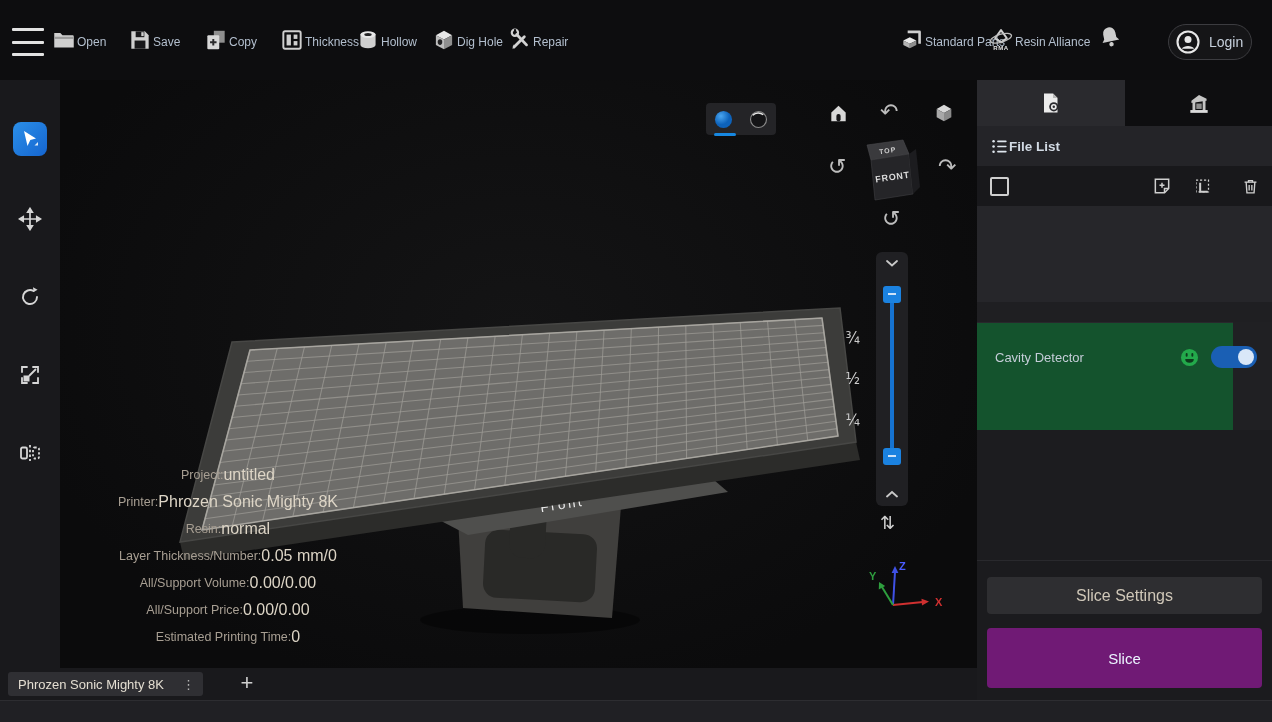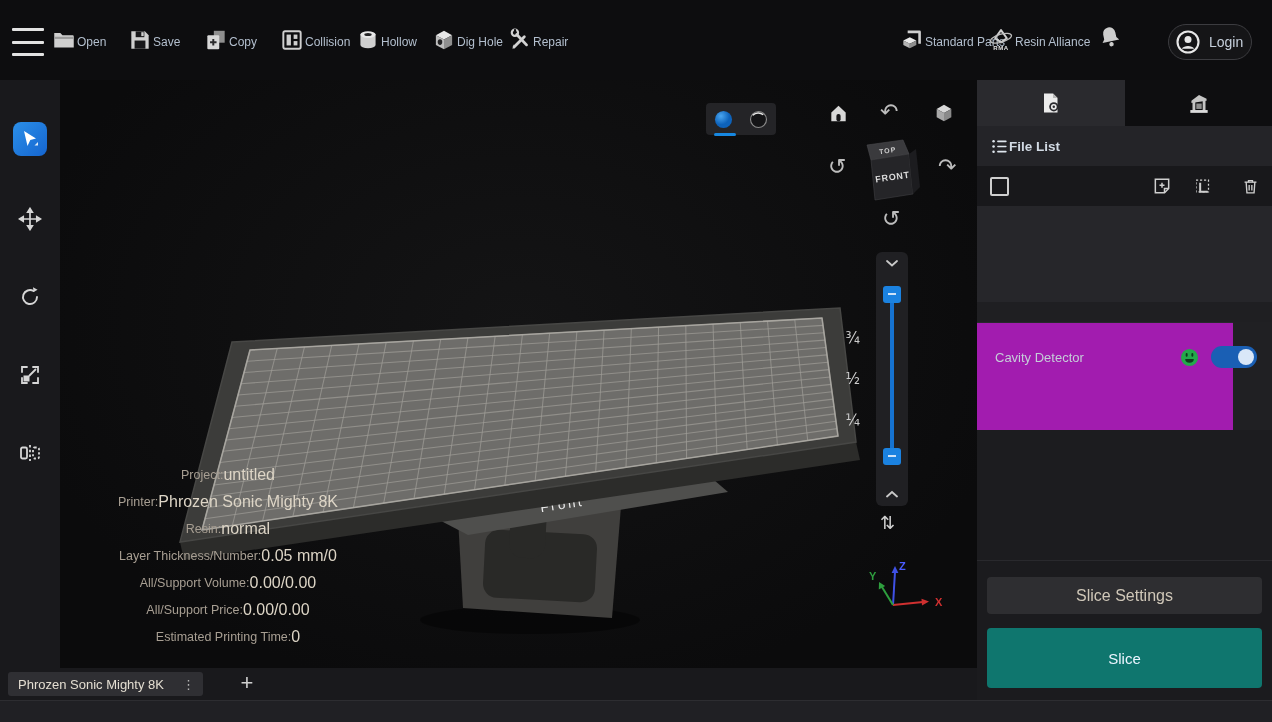--- a/index.html
+++ b/index.html
@@ -59,30 +59,30 @@
   .rp-tab.active{background:#2a2a2e;color:#ececec;}
   .rp-tab.inactive{background:#0e0e10;color:#bdbdbd;width:147px;}
   .fl-header{left:0;top:46px;width:295px;height:40px;background:#242428;display:flex;align-items:center;padding-left:13px;box-sizing:border-box;}
   .fl-title{font-size:13.5px;font-weight:bold;color:#d2dae4;}
   .fl-toolbar{left:0;top:86px;width:295px;height:40px;background:#18181b;display:flex;align-items:center;}
   .fl-check{margin-left:13px;width:15px;height:15px;border:2px solid #cfcfcf;border-radius:2px;cursor:pointer;}
   .fl-sp{flex:1;}
   .fl-tool{width:44px;display:flex;justify-content:center;color:#cfcfcf;cursor:pointer;}
   .fl-list{left:0;top:126px;width:295px;height:116px;background:#26262a;}
   .fl-list-foot{left:0;top:222px;width:295px;height:20px;background:#1f1f22;}
-  .det-block{left:0;top:242px;width:256px;height:108px;background:#a21caf;border-top:1px solid #28282c;border-bottom:1px solid #28282c;}
+  .det-block{left:0;top:242px;width:256px;height:108px;background:#14532d;border-top:1px solid #28282c;border-bottom:1px solid #28282c;}
   .det-row{position:absolute;left:0;width:295px;height:40px;display:flex;align-items:center;}
   .det-label{margin-left:18px;font-size:13px;color:#c5cdd8;flex:1;}
   .toggle{width:46px;height:22px;border-radius:11px;background:#1a5fb4;position:relative;margin-right:15px;cursor:pointer;}
   .toggle i{position:absolute;right:3px;top:3px;width:16px;height:16px;border-radius:50%;background:#d9e7f8;}
   .rp-gap{left:0;top:350px;width:295px;height:130px;background:#1c1c1f;}
   .rp-bottom{left:0;top:480px;width:295px;height:140px;background:#1b1b1e;border-top:1px solid #29292d;}
   .btn-slice-settings{left:10px;top:497px;width:275px;height:37px;background:#2e2e31;border-radius:4px;
       display:flex;align-items:center;justify-content:center;font-size:16px;color:#cfc7b8;cursor:pointer;}
-  .btn-slice{left:10px;top:548px;width:275px;height:60px;background:#0f766e;border-radius:4px;
+  .btn-slice{left:10px;top:548px;width:275px;height:60px;background:#701a75;border-radius:4px;
       display:flex;align-items:center;justify-content:center;font-size:15px;color:#ecf5ff;cursor:pointer;}
 
   
   #bottombar{left:0;top:668px;width:977px;height:32px;background:#19191c;}
   .plate-tab{left:8px;top:4px;width:195px;height:24px;background:#2f2f33;border-radius:3px;display:flex;align-items:center;cursor:pointer;}
   .plate-tab .txt{font-size:13px;color:#e3ddd1;margin-left:10px;flex:1;white-space:nowrap;}
   .plate-tab .kebab{font-size:13px;color:#b5b5b5;margin-right:8px;font-family:"DejaVu Sans",sans-serif;}
   .add-plate{left:232px;top:0px;width:30px;height:30px;display:flex;align-items:center;justify-content:center;font-size:22px;color:#cfcfcf;cursor:pointer;}
   #statusbar{left:0;top:700px;width:1272px;height:22px;background:#202024;border-top:1px solid #2d2d31;box-sizing:border-box;}
 </style>
@@ -129,21 +129,21 @@
     </div>
     <div class="tb">
       <span class="tbi">
         <svg width="26" height="26" viewBox="0 0 24 24">
             <rect x="4" y="4" width="16" height="16" rx="1.5" fill="none" stroke="#cfcfcf" stroke-width="1.8"></rect>
             <rect x="7" y="7" width="4" height="10" fill="#cfcfcf"></rect>
             <rect x="13.5" y="7" width="3.5" height="4" fill="#cfcfcf"></rect>
             <rect x="13.5" y="13" width="3.5" height="4" fill="#cfcfcf"></rect>
           </svg>
       </span>
-      <span class="tbl">Collision</span>
+      <span class="tbl">Thickness</span>
     </div>
     <div class="tb">
       <span class="tbi">
         <svg width="26" height="26" viewBox="0 0 24 24">
             <path d="M5,7 v9.5 a7,3.2 0 0 0 14,0 V7" fill="#cfcfcf"></path>
             <ellipse cx="12" cy="7" rx="7" ry="3.1" fill="#e8e8e8"></ellipse>
             <ellipse cx="12" cy="7" rx="3.4" ry="1.4" fill="#232325"></ellipse>
           </svg>
       </span>
       <span class="tbl">Hollow</span>

